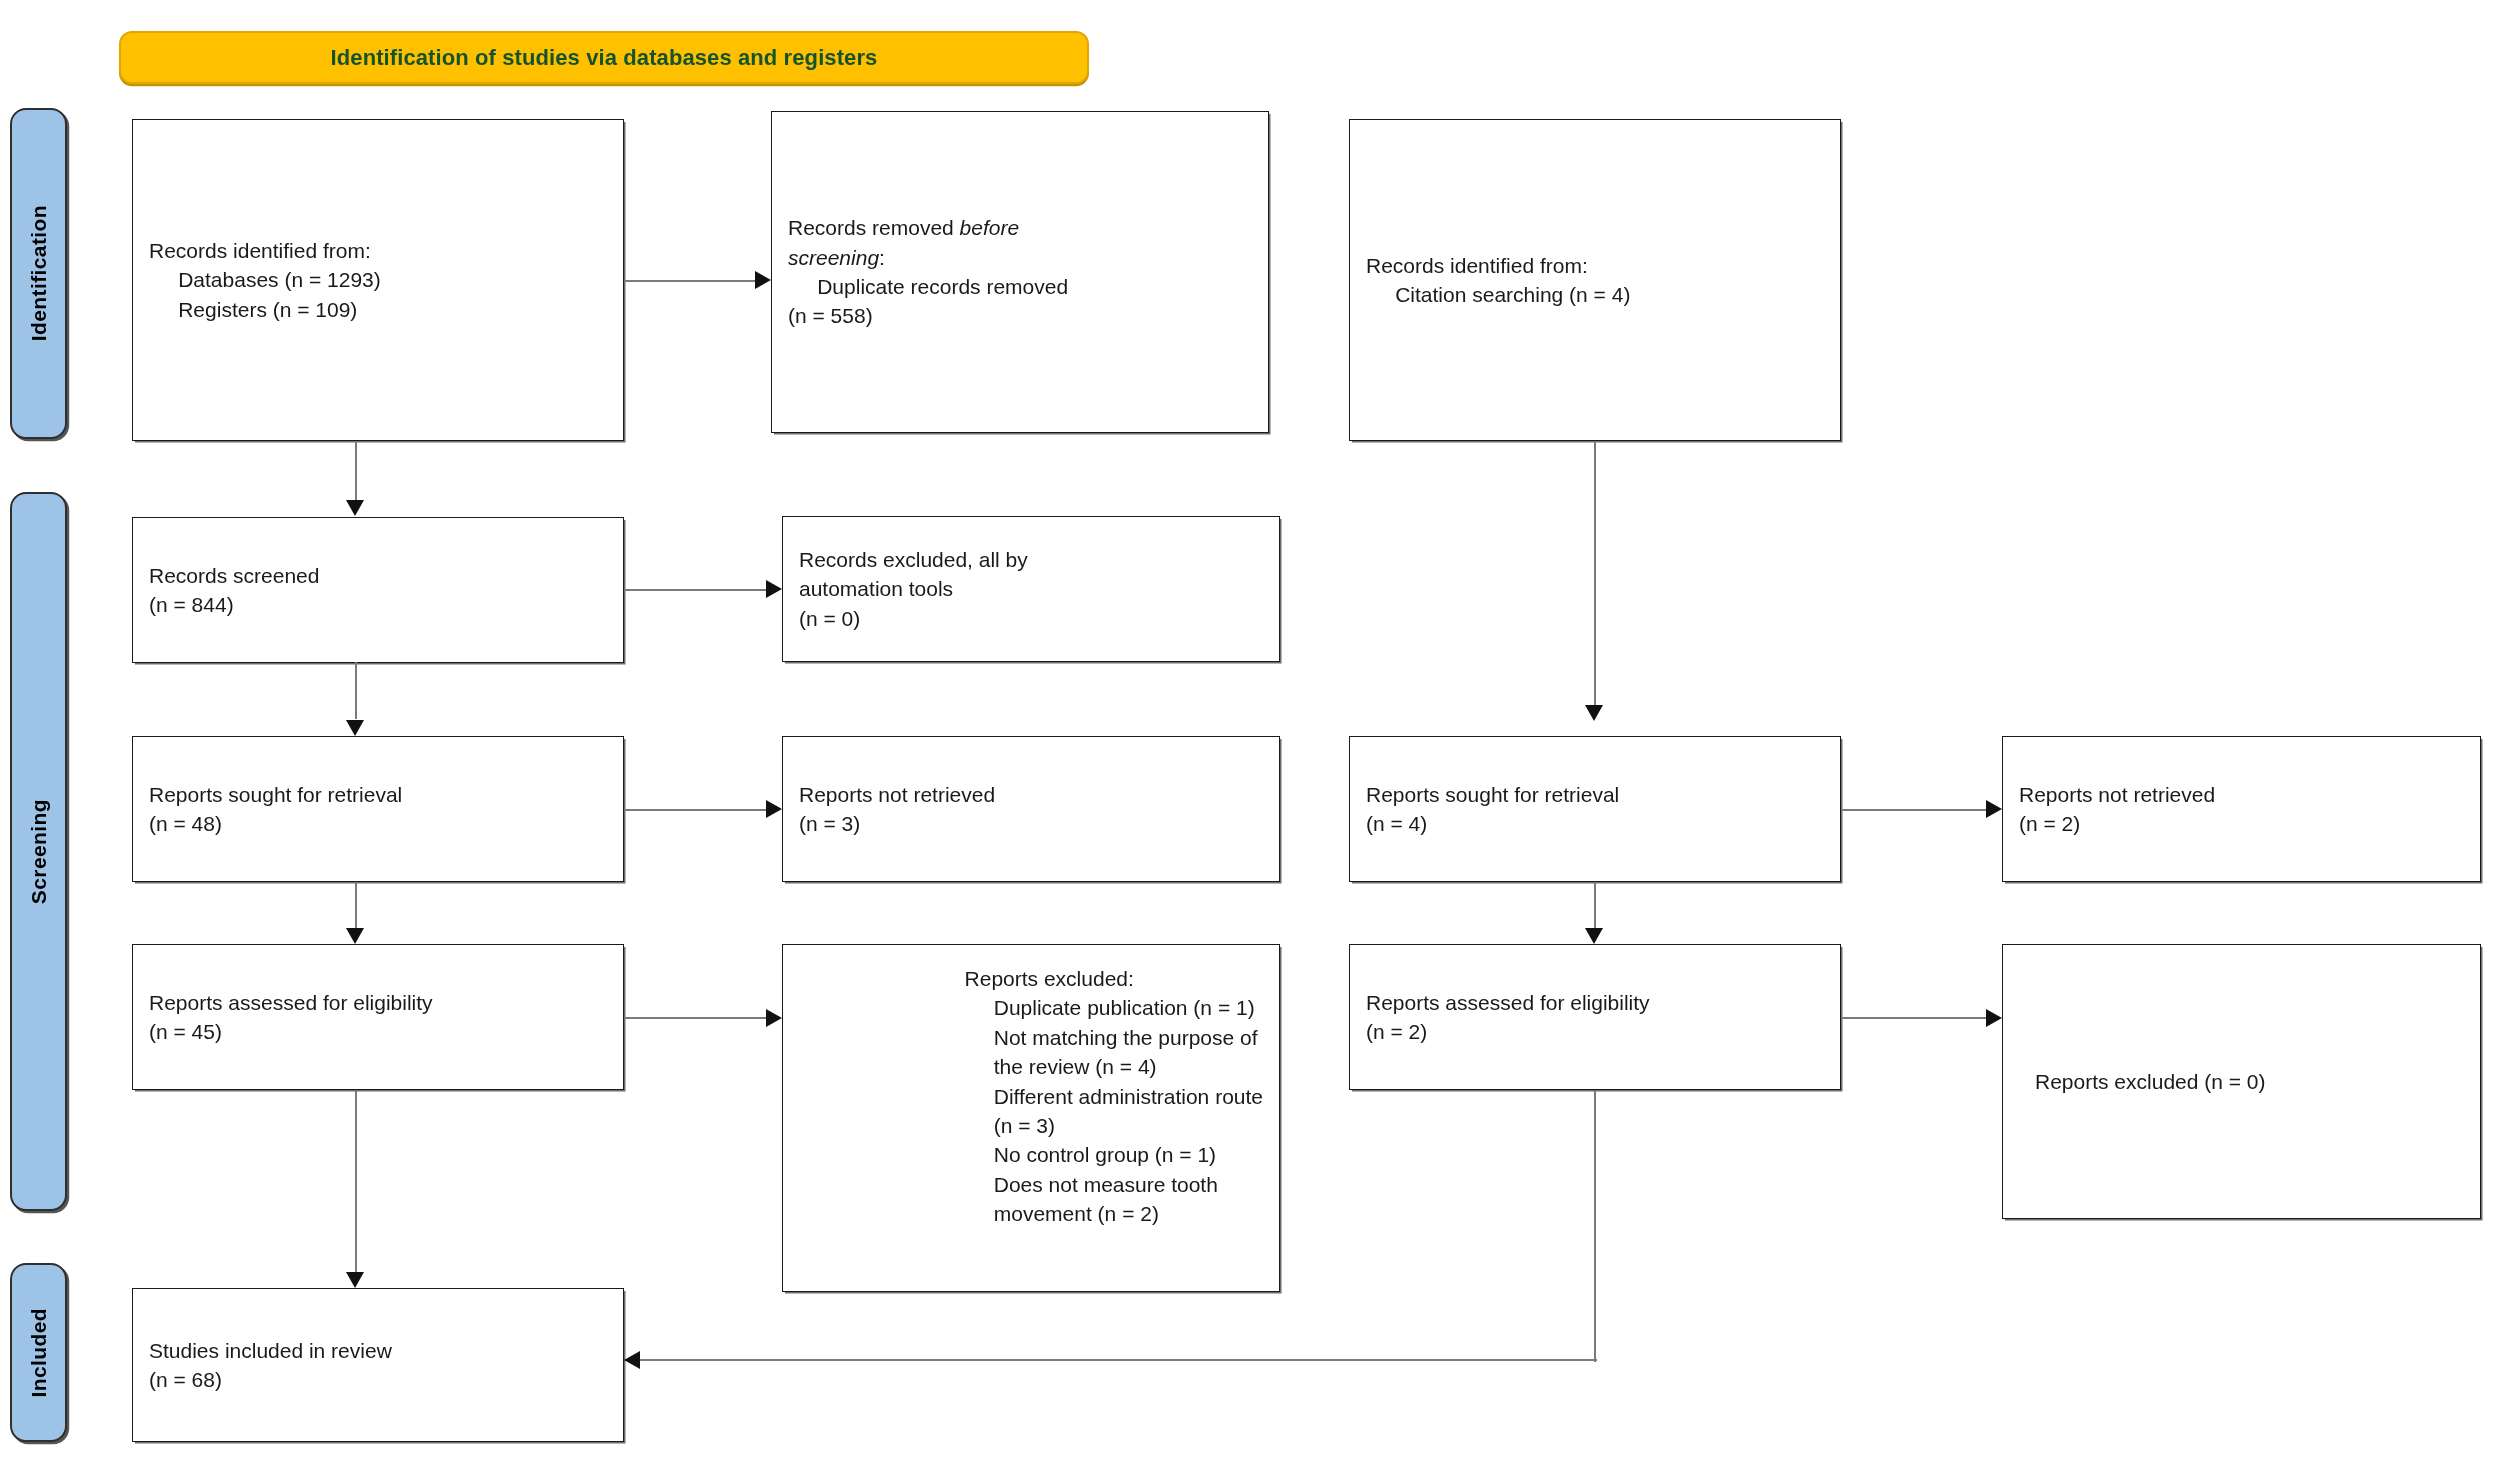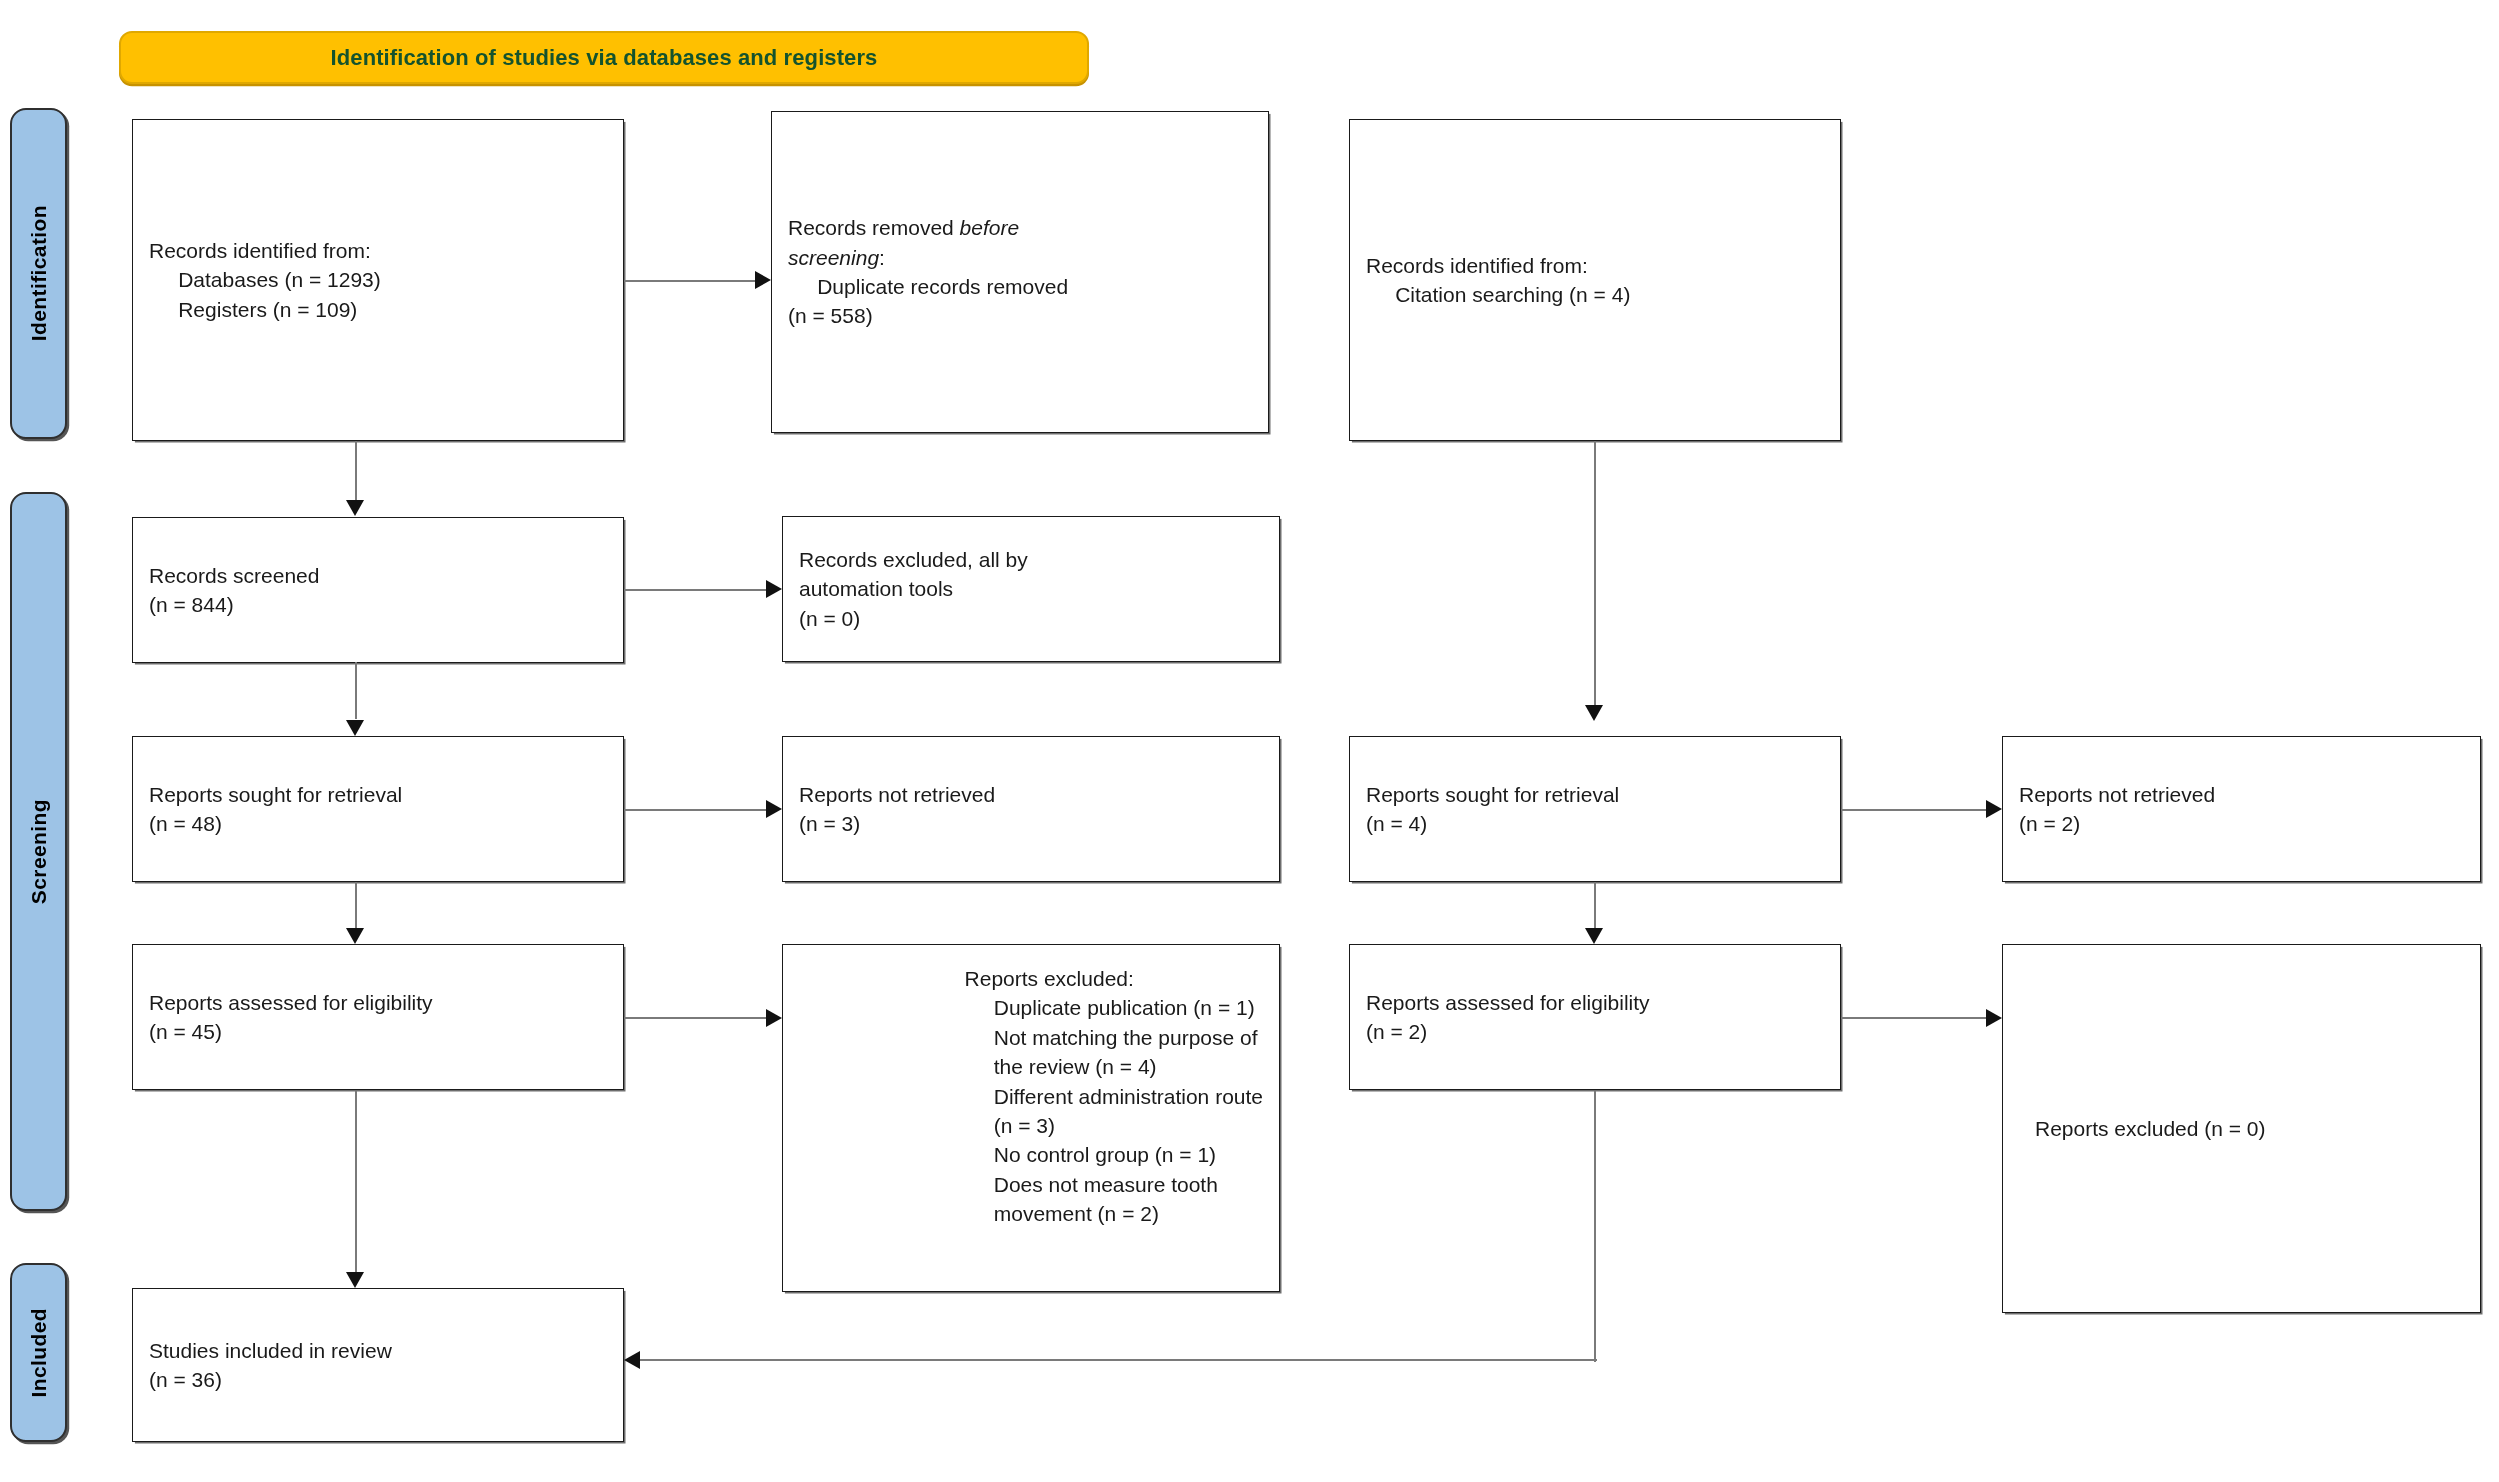--- a/index.html
+++ b/index.html
@@ -193,27 +193,27 @@
      No control group (n = 1)
      Does not measure tooth
      movement (n = 2)</div>
   </div>
 
   <div class="node" style="left:1349px; top:944px; width:492px; height:146px;">
     <div class="node-text">Reports assessed for eligibility
 (n = 2)</div>
   </div>
 
-  <div class="node" style="left:2002px; top:944px; width:479px; height:369px;padding-left:32px;">
+  <div class="node" style="left:2002px; top:944px; width:479px; height:275px;padding-left:32px;">
     <div class="node-text">Reports excluded (n = 0)</div>
   </div>
 
   <div class="node" style="left:132px; top:1288px; width:492px; height:154px;">
     <div class="node-text">Studies included in review
-(n = 36)</div>
+(n = 68)</div>
   </div>
 
   <div class="edge h" style="left:624px; top:280px; width:131px;"></div>
   <div class="arrow right" style="left:755px; top:271px;"></div>
 
   <div class="edge v" style="left:355px; top:441px; height:59px;"></div>
   <div class="arrow down" style="left:346px; top:500px;"></div>
 
   <div class="edge h" style="left:624px; top:589px; width:142px;"></div>
   <div class="arrow right" style="left:766px; top:580px;"></div>

